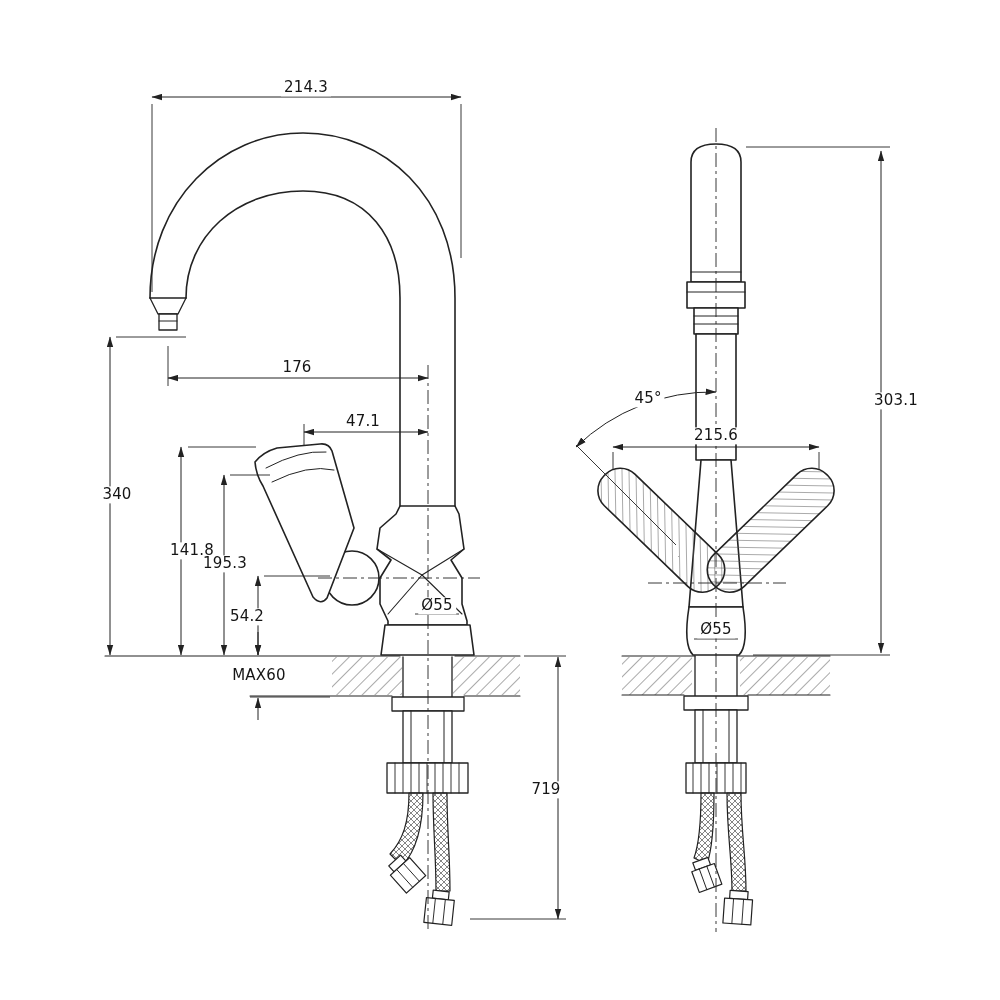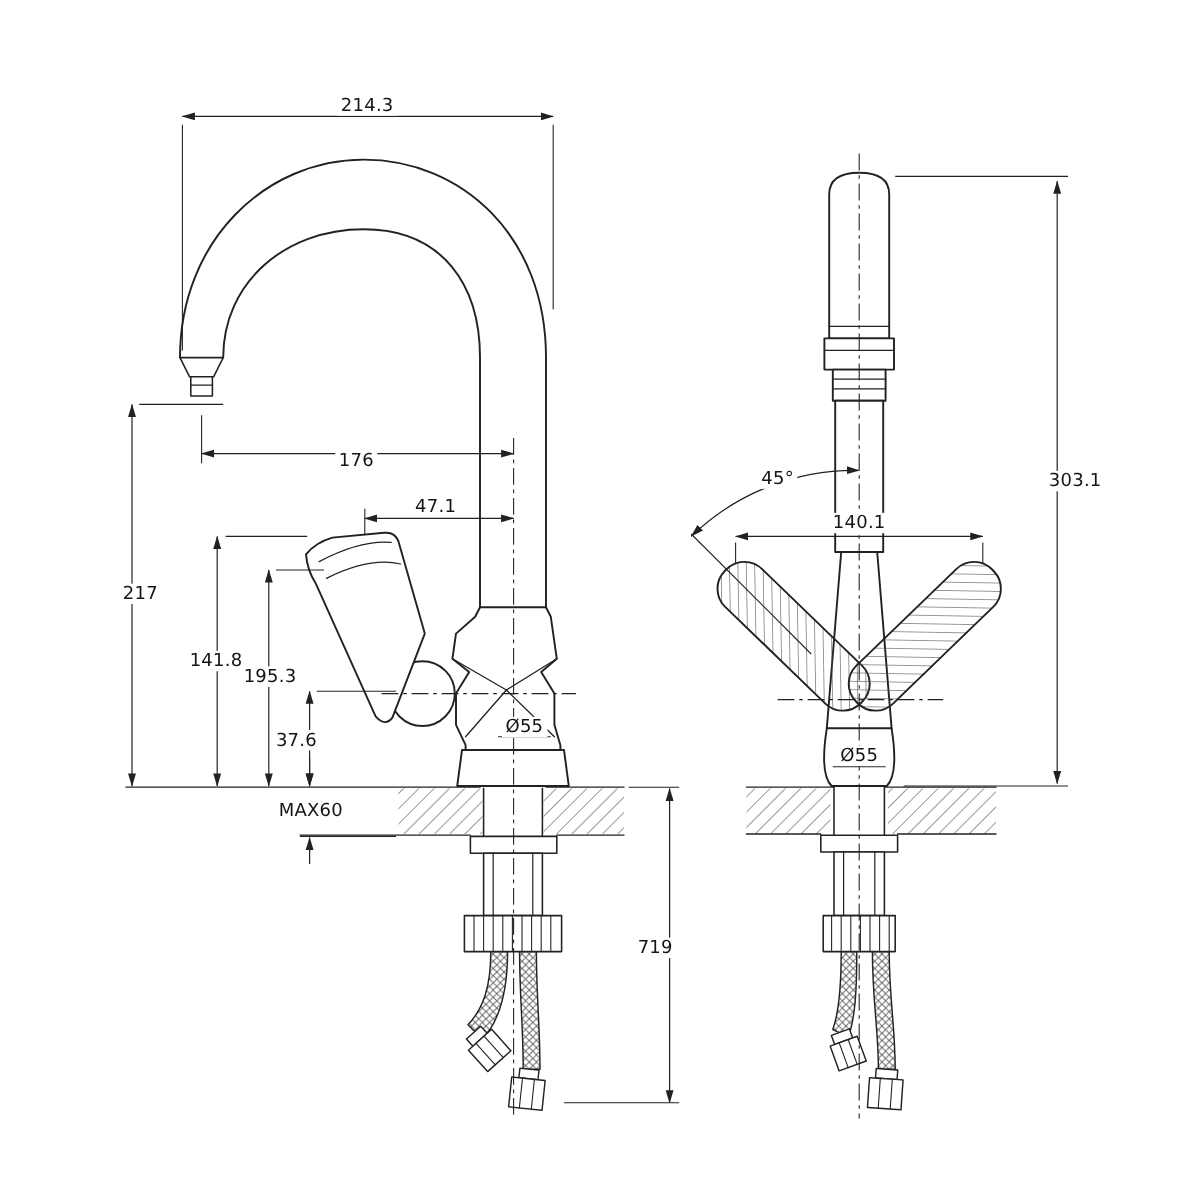--- a/index.html
+++ b/index.html
@@ -194,27 +194,27 @@
     <line x1="613" y1="447" x2="819" y2="447" marker-start="url(#arr)" marker-end="url(#arr)"></line>
 
     <path d="M746,147 L890,147 M753,655 L890,655" stroke-width="0.9"></path>
     <line x1="881" y1="151" x2="881" y2="653" marker-start="url(#arr)" marker-end="url(#arr)"></line>
 
     <path d="M694,639 L738,639" stroke-width="0.9"></path>
   </g>
 </svg>
 
 <div class="dim" style="left:306px;top:88px">214.3</div>
-<div class="dim" style="left:297px;top:384px">176</div>
+<div class="dim" style="left:297px;top:368px">176</div>
 <div class="dim" style="left:363px;top:422px">47.1</div>
-<div class="dim" style="left:117px;top:495px">217</div>
-<div class="dim" style="left:180px;top:551px">141.8</div>
+<div class="dim" style="left:117px;top:495px">340</div>
+<div class="dim" style="left:192px;top:551px">141.8</div>
 <div class="dim" style="left:225px;top:564px">195.3</div>
-<div class="dim" style="left:247px;top:617px">37.6</div>
+<div class="dim" style="left:247px;top:617px">54.2</div>
 <div class="dim" style="left:259px;top:676px">MAX60</div>
 <div class="dim" style="left:437px;top:606px">Ø55</div>
 <div class="dim" style="left:546px;top:790px">719</div>
 <div class="dim" style="left:648px;top:399px">45°</div>
-<div class="dim" style="left:716px;top:436px">140.1</div>
+<div class="dim" style="left:716px;top:436px">215.6</div>
 <div class="dim" style="left:896px;top:401px">303.1</div>
 <div class="dim" style="left:716px;top:630px">Ø55</div>
 
 </div>
 
 </body></html>

